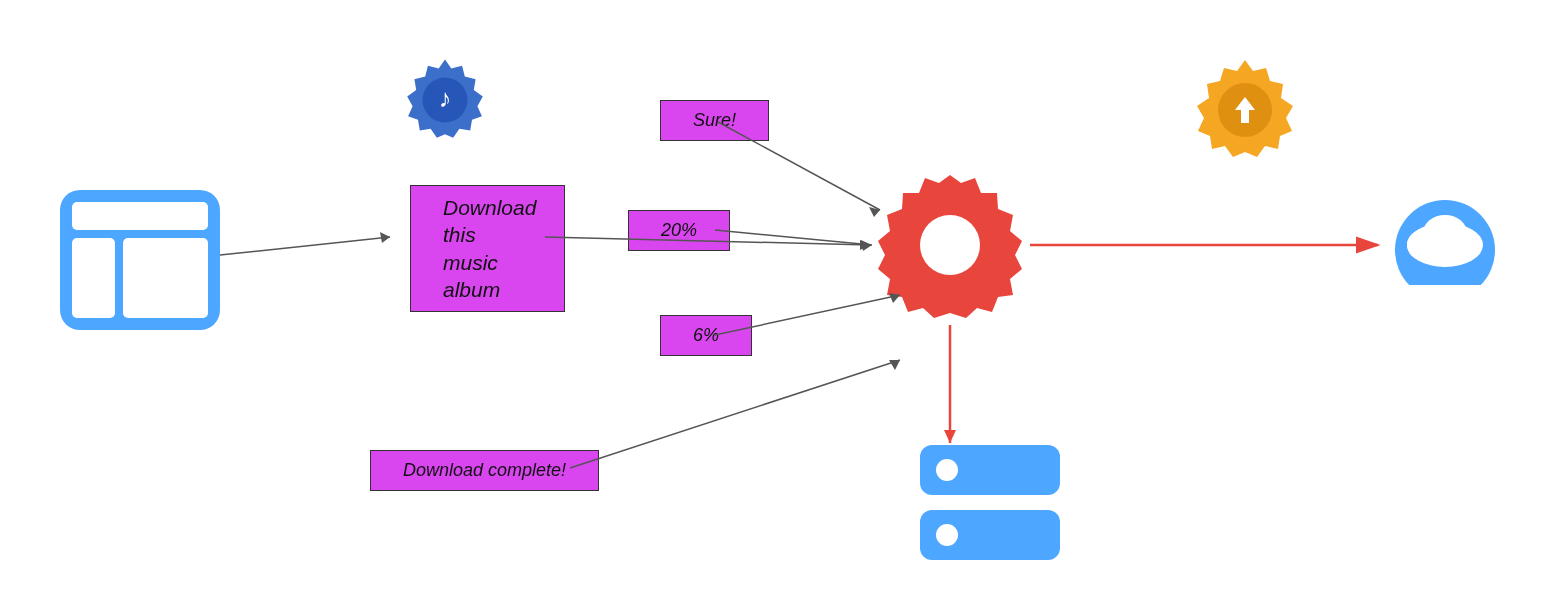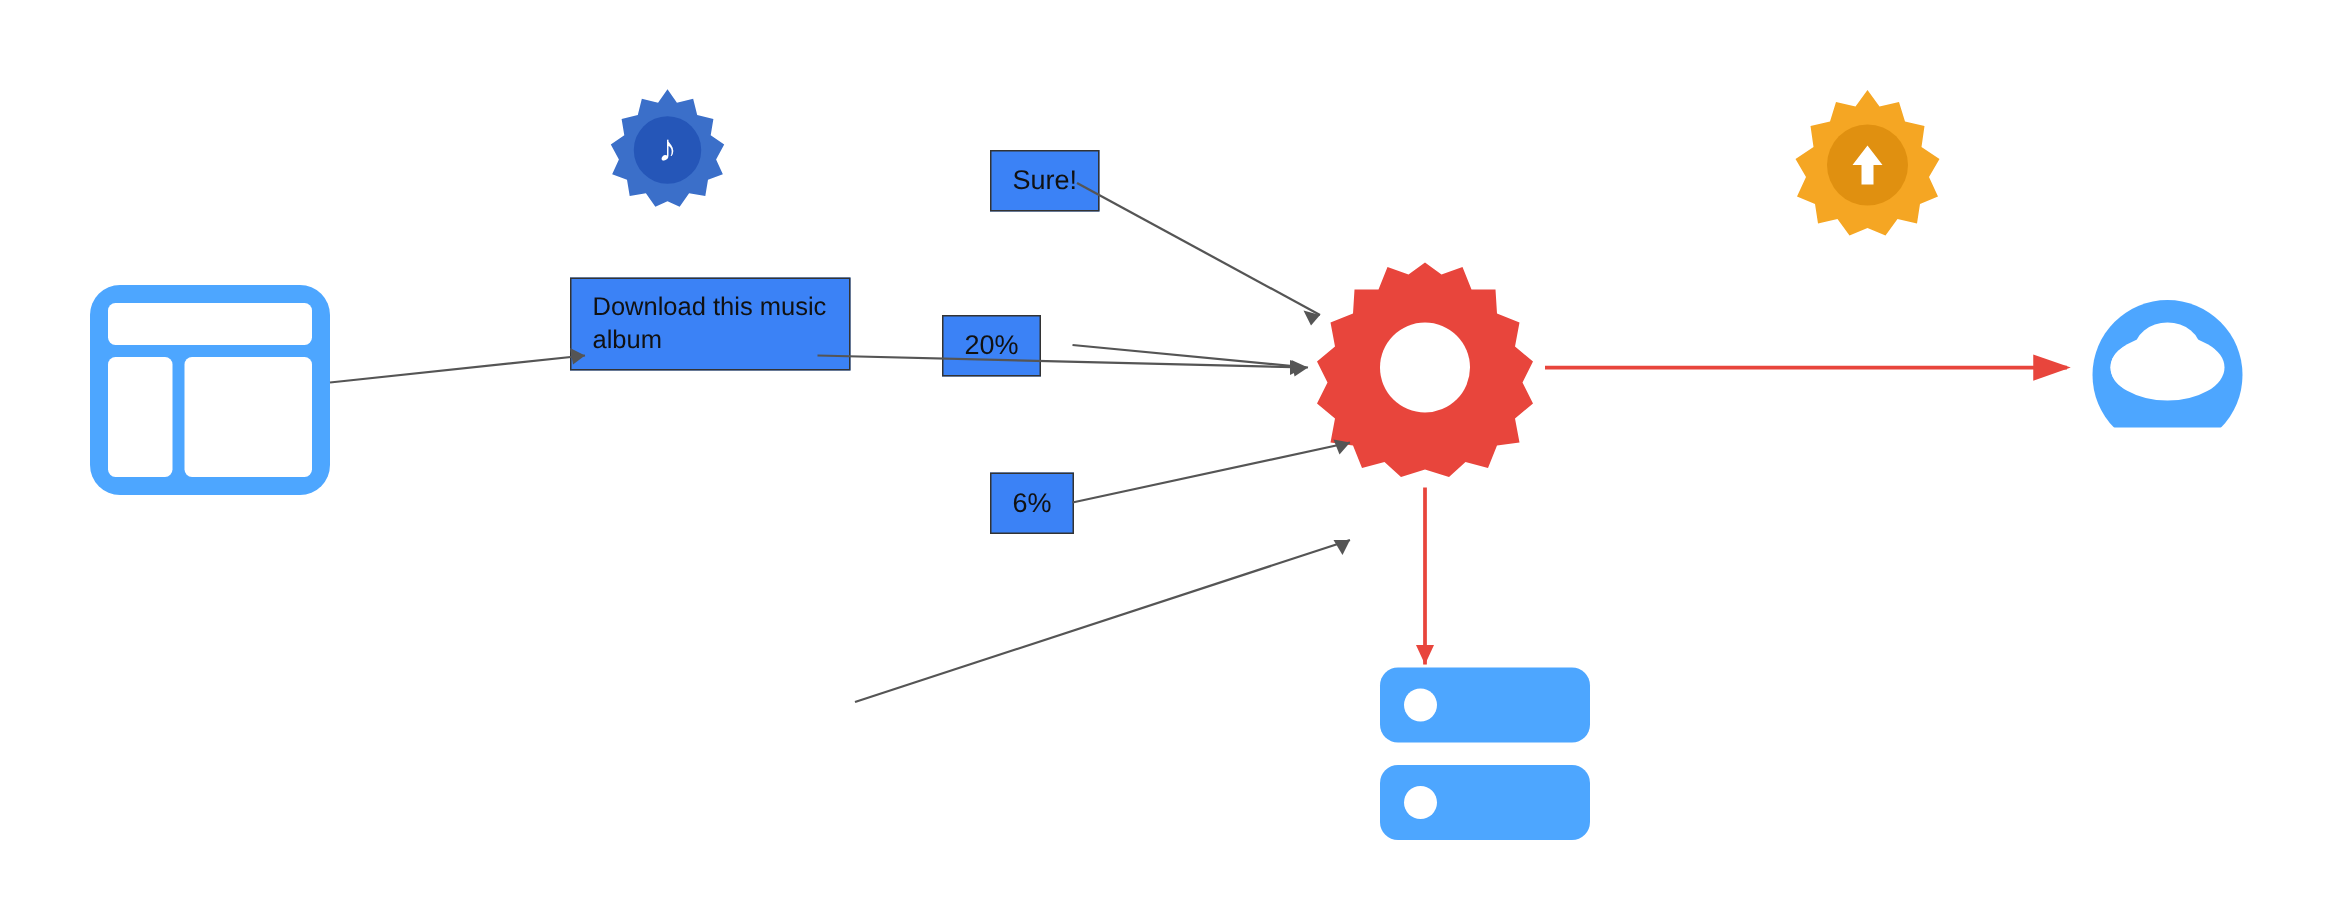--- a/index.html
+++ b/index.html
@@ -63,34 +63,35 @@
       left: 400px;
       top: 55px;
       width: 90px;
       height: 90px;
     }
 
     
     .text-box {
       position: absolute;
       border: 1.5px solid #333;
-      background: #3b82f6;
-      padding: 8px 14px;
+      background: #d946ef;
+      padding: 8px 32px;
       font-size: 18px;
       font-weight: 500;
       color: #111;
       line-height: 1.3;
       white-space: nowrap;
+      font-style: italic;
     }
     .text-box-download-album {
-      left: 380px;
+      left: 410px;
       top: 185px;
       white-space: normal;
-      width: 187px;
-      font-size: 17px;
+      width: 155px;
+      font-size: 21px;
     }
     .text-box-sure {
       left: 660px;
       top: 100px;
     }
     .text-box-20 {
       left: 628px;
       top: 210px;
     }
     .text-box-60 {
@@ -200,20 +201,23 @@
   </div>
 
   <div class="text-box text-box-20">
     <span>20%</span>
   </div>
 
   <div class="text-box text-box-60">
     <span>6%</span>
   </div>
 
+  <div class="text-box text-box-complete">
+    <span>Download complete!</span>
+  </div>
 
   <div class="gear-center">
     <svg viewBox="0 0 160 160" width="160" height="160">
       <path d="
         M80 10
         L91 18 L105 13 L111 28 L127 28 L128 44 L143 50 L140 66 L152 76 L145 90 L152 104 L140 114 L143 130 L128 132 L122 147 L107 143 L96 153 L80 148 L64 153 L53 143 L38 147 L32 132 L17 130 L20 114 L8 104 L15 90 L8 76 L20 66 L17 50 L32 44 L33 28 L49 28 L55 13 L69 18 Z
       " fill="#E8453C"></path>
       <circle cx="80" cy="80" r="30" fill="white"></circle>
     </svg>
   </div>

